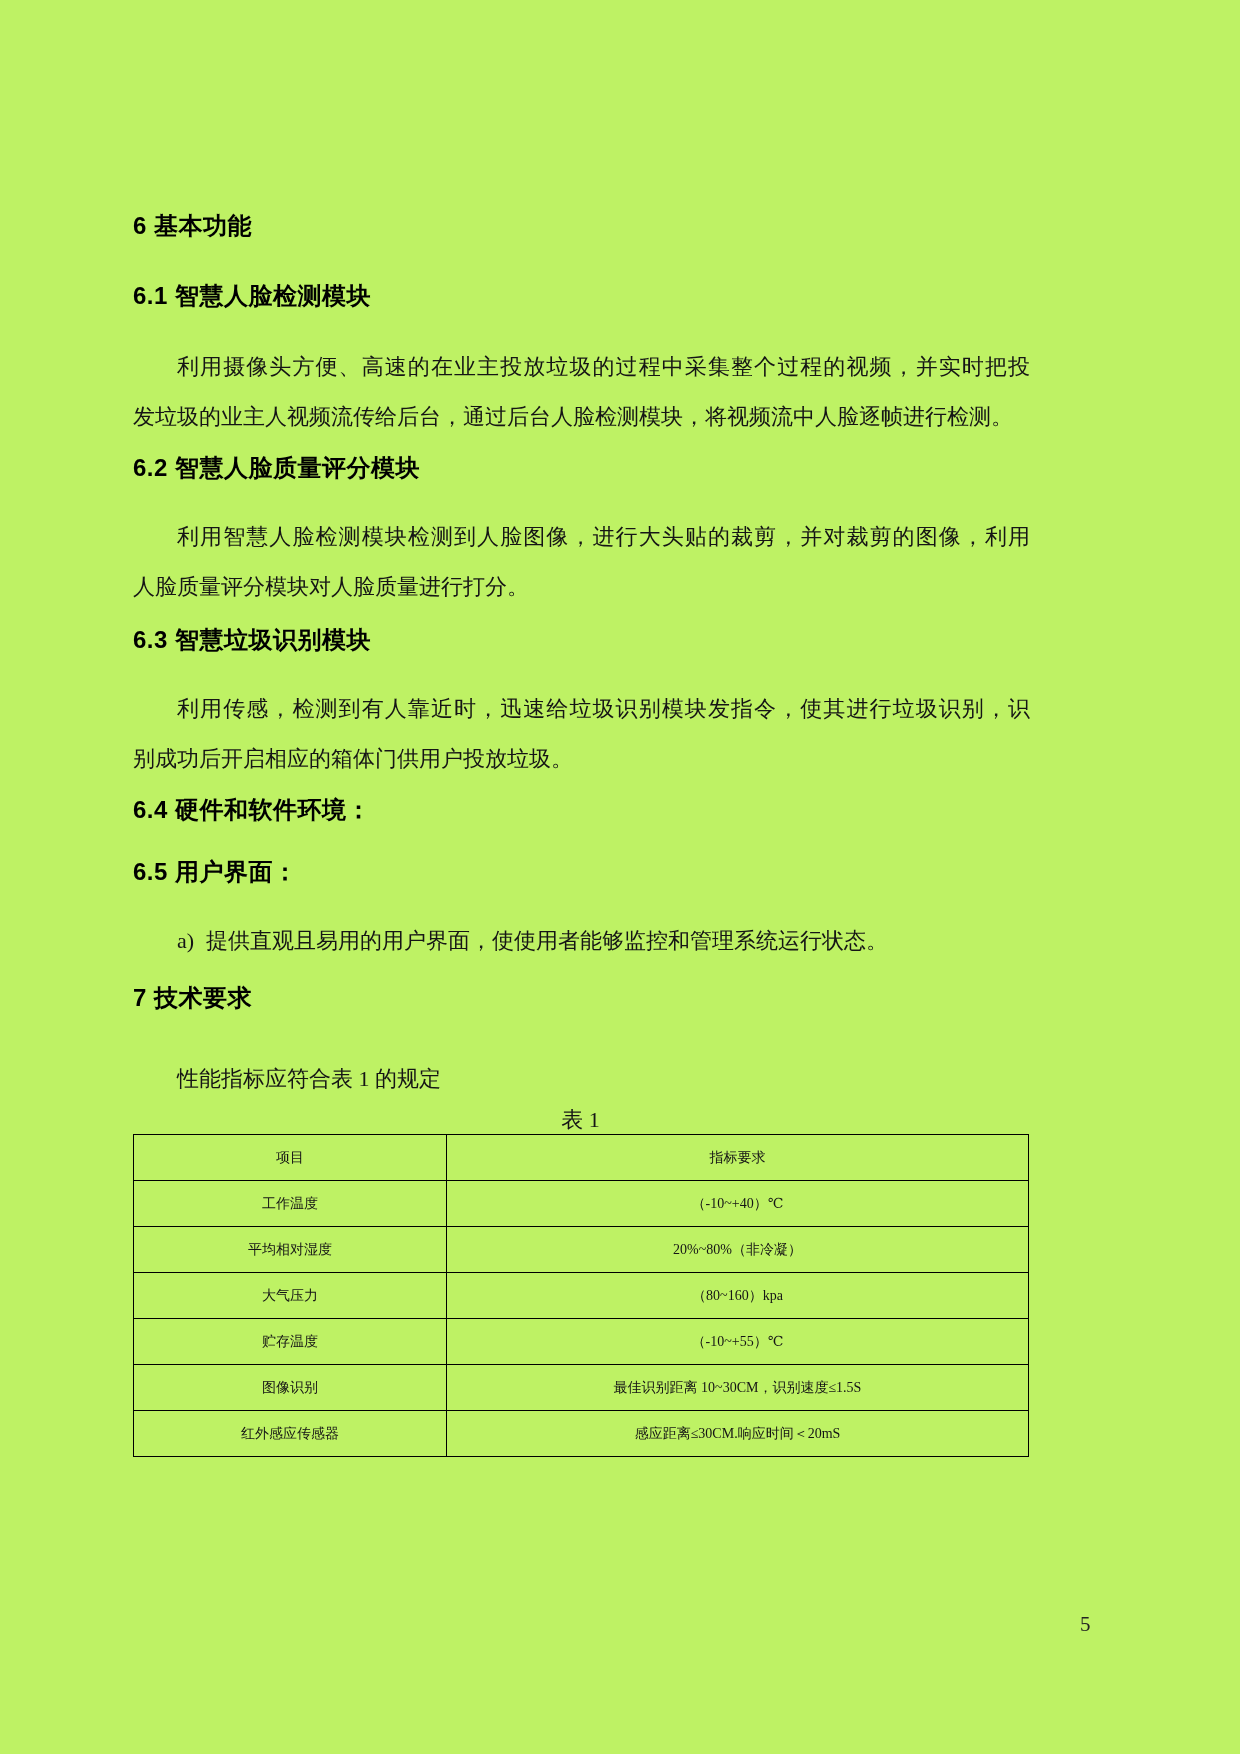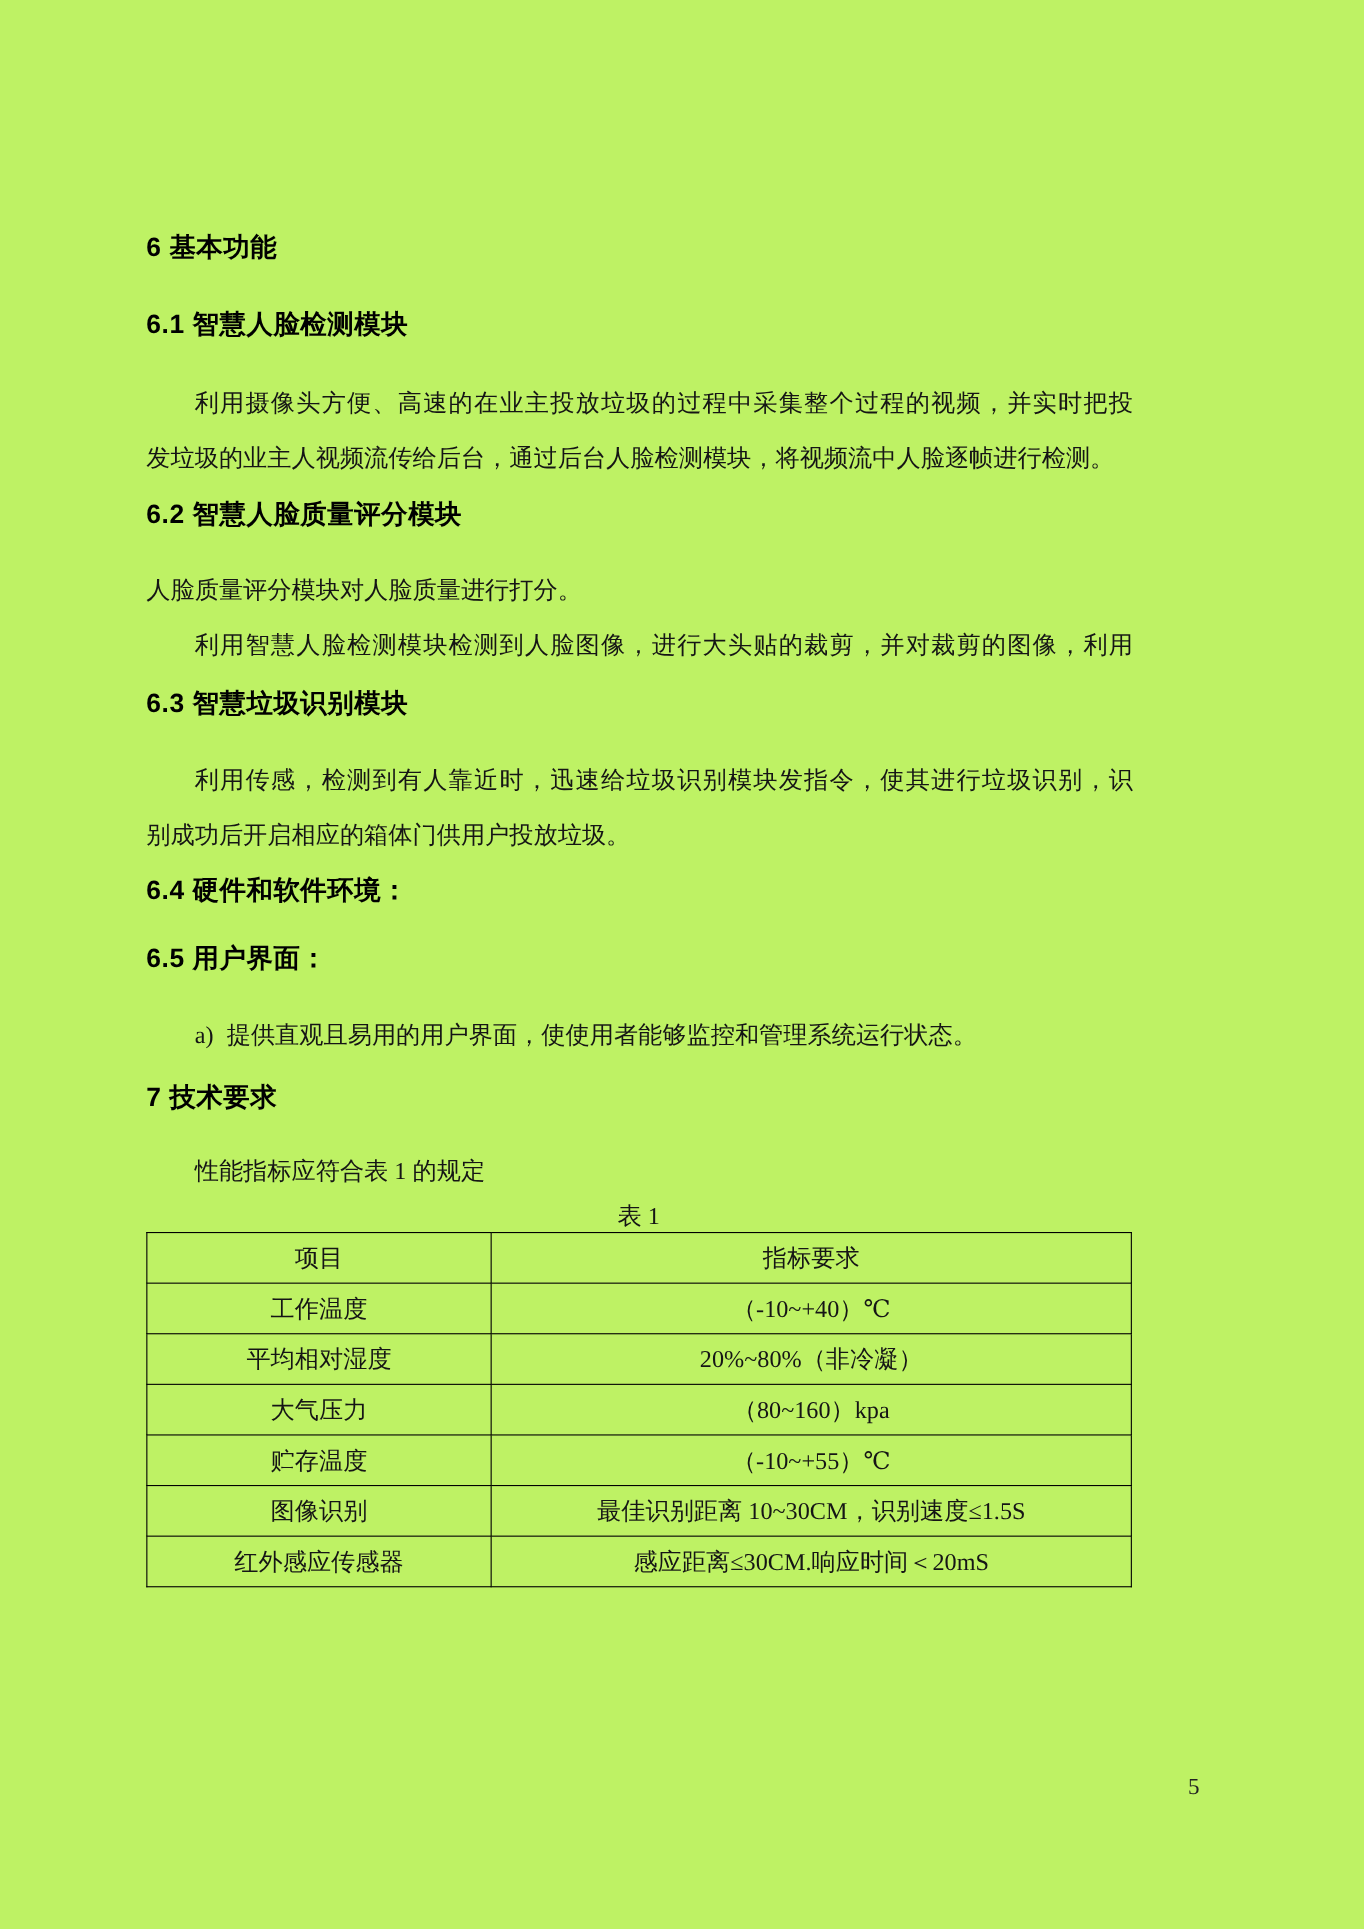--- a/index.html
+++ b/index.html
@@ -44,21 +44,21 @@
     width: 895px;
     font-size: 22px;
     line-height: 28px;
     text-align: center;
     color: #151515;
   }
   table.spec {
     border-collapse: collapse;
     width: 895px;
     table-layout: fixed;
-    font-size: 22px;
+    font-size: 14px;
   }
   table.spec th, table.spec td {
     border: 1px solid #000000;
     height: 45px;
     text-align: center;
     vertical-align: middle;
     font-weight: 400;
     padding: 0;
     color: #151515;
   }
@@ -66,43 +66,43 @@
     position: absolute;
     left: 1080px;
     top: 1612px;
     font-size: 21px;
     color: #222222;
   }
   .mb2  { margin-bottom: 2px; }
   .mb10 { margin-bottom: 10px; }
   .mb12 { margin-bottom: 12px; }
   .mb18 { margin-bottom: 18px; }
-  .mb26 { margin-bottom: 26px; }
+  .mb26 { margin-bottom: 40px; }
   .mb28 { margin-bottom: 28px; }
   .mb30 { margin-bottom: 30px; }
   .mb38 { margin-bottom: 38px; }
 </style>
 </head>
 <body>
 
 <div class="page">
   <div class="content">
 
     <div class="sec-h mb38">6 基本功能</div>
 
     <div class="sec-h mb30">6.1 智慧人脸检测模块</div>
     <div class="mb10">
       <div class="body-line line-full indent">利用摄像头方便、高速的在业主投放垃圾的过程中采集整个过程的视频，并实时把投</div>
       <div class="body-line">发垃圾的业主人视频流传给后台，通过后台人脸检测模块，将视频流中人脸逐帧进行检测。</div>
     </div>
 
     <div class="sec-h mb28">6.2 智慧人脸质量评分模块</div>
     <div class="mb12">
+      <div class="body-line line-full indent">利用智慧人脸检测模块检测到人脸图像，进行大头贴的裁剪，并对裁剪的图像，利用</div>
       <div class="body-line">人脸质量评分模块对人脸质量进行打分。</div>
-      <div class="body-line line-full indent">利用智慧人脸检测模块检测到人脸图像，进行大头贴的裁剪，并对裁剪的图像，利用</div>
     </div>
 
     <div class="sec-h mb28">6.3 智慧垃圾识别模块</div>
     <div class="mb10">
       <div class="body-line line-full indent">利用传感，检测到有人靠近时，迅速给垃圾识别模块发指令，使其进行垃圾识别，识</div>
       <div class="body-line">别成功后开启相应的箱体门供用户投放垃圾。</div>
     </div>
 
     <div class="sec-h mb30">6.4 硬件和软件环境：</div>
 

